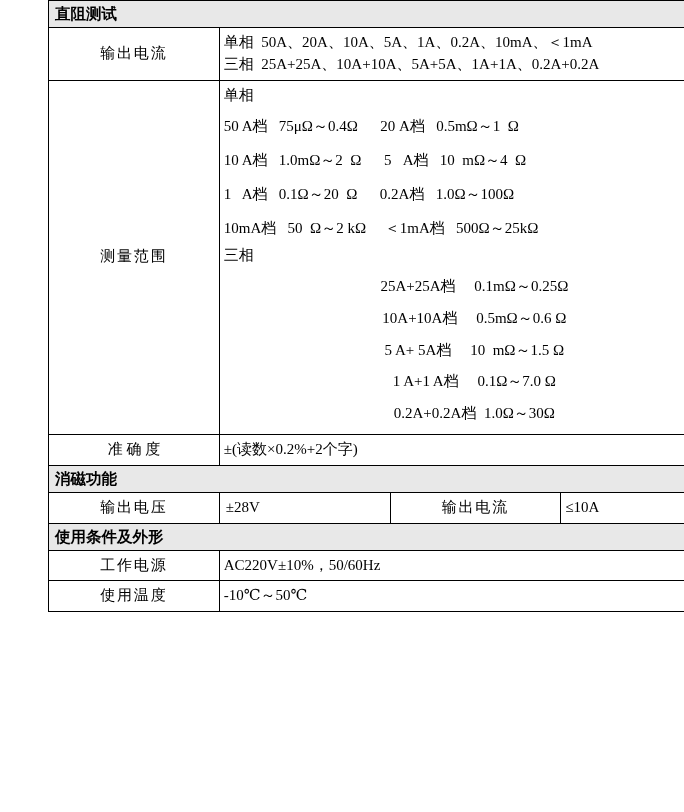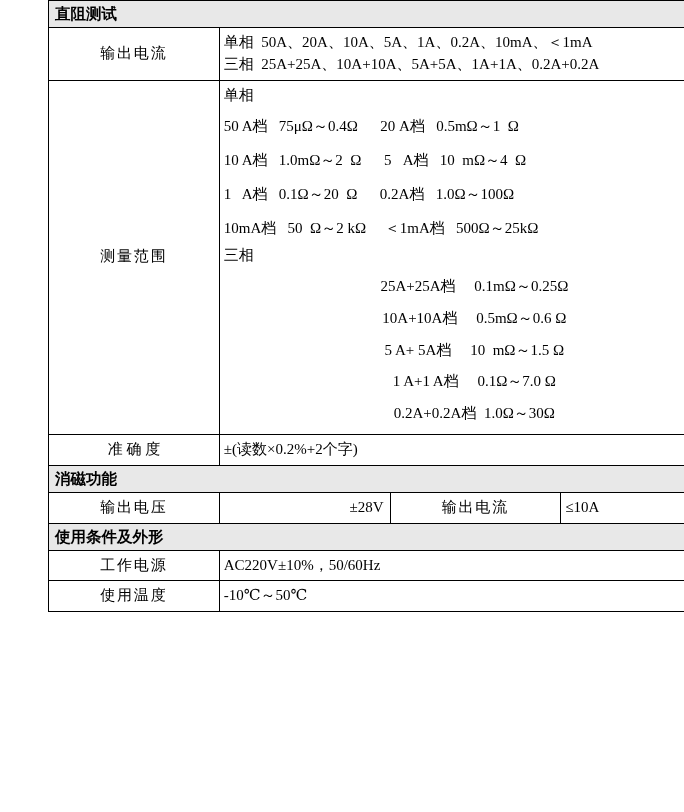--- a/index.html
+++ b/index.html
@@ -63,21 +63,21 @@
   }
   .two-line {
     white-space: pre-line;
   }
   td.mid-label {
     text-align: center;
     width: 100px;
   }
   td.small-value {
     width: 92px;
-    text-align: right;
+    text-align: left;
     padding-left: 6px;
   }
   .spaced {
     letter-spacing: 0.12em;
   }
   .label-2line {
     line-height: 1.35;
   }
 </style>
 </head>

